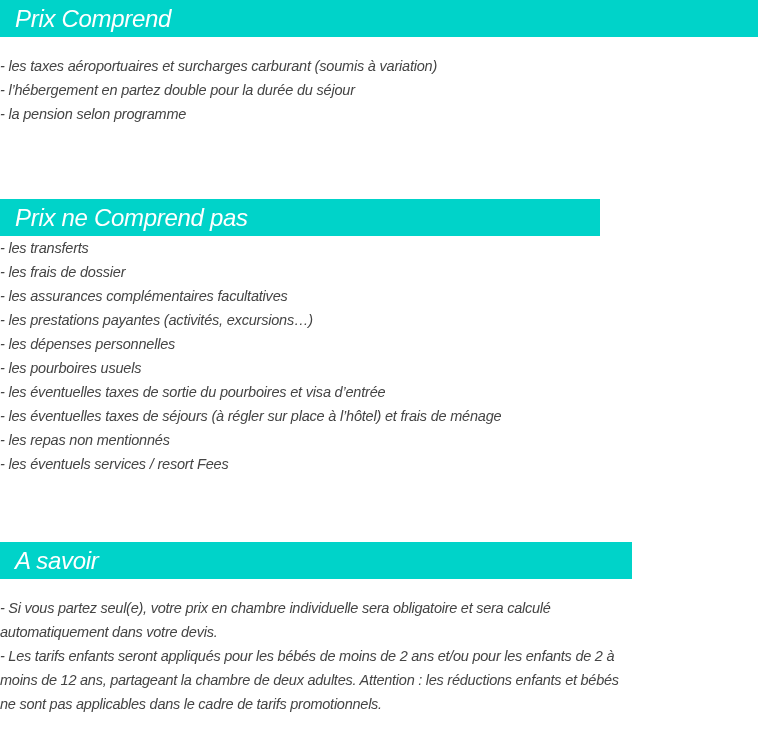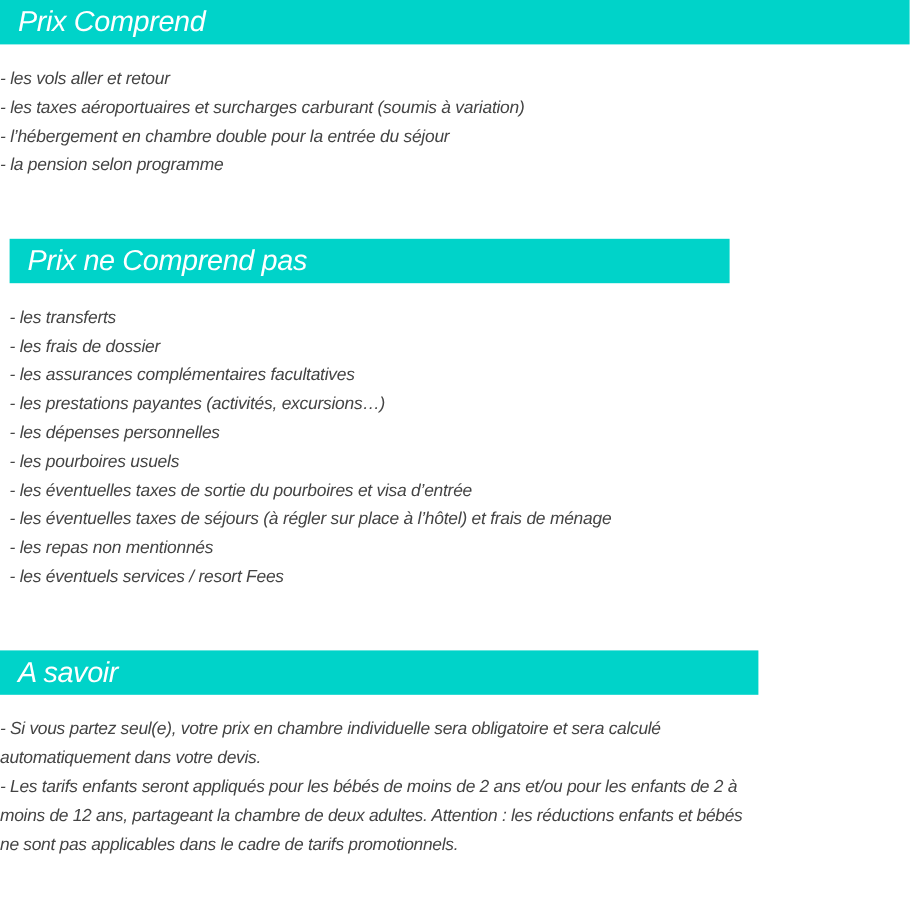--- a/index.html
+++ b/index.html
@@ -45,36 +45,35 @@
     .para {
       font-style: italic;
       font-size: 14.5px;
       line-height: 24px;
       letter-spacing: -0.25px;
       margin: 0;
       padding-right: 10px;
     }
     #s1 { position: absolute; top: 0; left: 0; width: 758px; }
     #s1 .list { margin-top: 17px; }
-    #s2 { position: absolute; top: 199px; left: 0; width: 600px; padding-left: 8px; }
-    #s2 .list { margin-top: 17px; }
+    #s2 { position: absolute; top: 199px; left: 0; width: 600px; }
+    #s2 .list { }
     #s3 { position: absolute; top: 542px; left: 0; width: 632px; }
     #s3 .body-block { margin-top: 17px; }
   </style>
 </head>
 <body>
 
 <div id="s1">
   <div class="section-header">
     <span class="section-title">Prix Comprend</span>
   </div>
   <ul class="list">
-    <li class="list-item">- les vols aller et retour</li>
     <li class="list-item">- les taxes aéroportuaires et surcharges carburant (soumis à variation)</li>
-    <li class="list-item">- l’hébergement en chambre double pour la entrée du séjour</li>
+    <li class="list-item">- l’hébergement en partez double pour la durée du séjour</li>
     <li class="list-item">- la pension selon programme</li>
   </ul>
 </div>
 
 <div id="s2">
   <div class="section-header">
     <span class="section-title">Prix ne Comprend pas</span>
   </div>
   <ul class="list">
     <li class="list-item">- les transferts</li>

